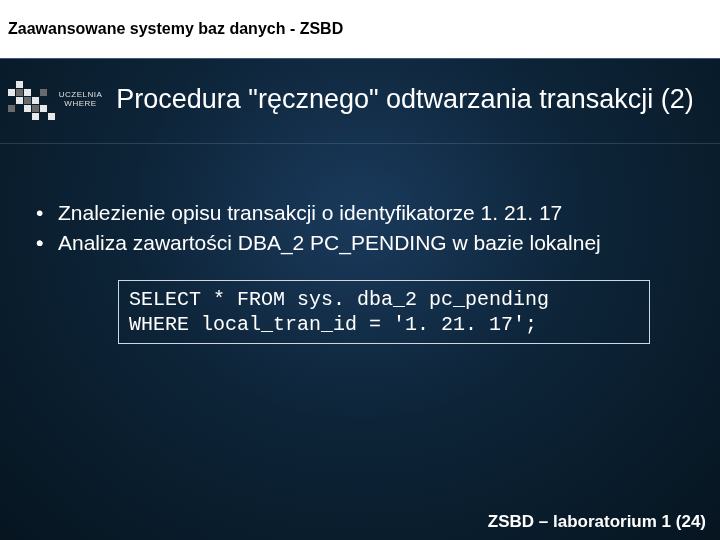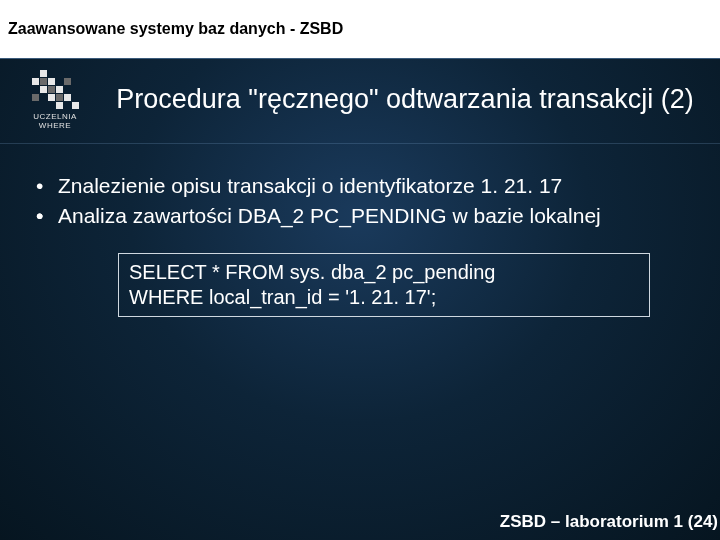--- a/index.html
+++ b/index.html
@@ -21,21 +21,21 @@
   .title-row {
     display: flex;
     align-items: center;
     padding: 6px 10px 8px 10px;
     border-bottom: 1px solid rgba(120,160,200,0.25);
   }
   .logo {
     width: 90px;
     height: 70px;
     display: flex;
-    flex-direction: column;
+    flex-direction: row;
     align-items: center;
     justify-content: center;
     gap: 4px;
     flex-shrink: 0;
   }
   .logo-grid {
     display: grid;
     grid-template-columns: repeat(6, 7px);
     grid-template-rows: repeat(5, 7px);
     gap: 1px;
@@ -58,49 +58,49 @@
     color: #ffffff;
     font-weight: normal;
     line-height: 1.25;
     padding: 0 8px;
   }
   .content {
     padding: 28px 30px 10px 30px;
     font-size: 21px;
     line-height: 1.35;
   }
-  .content ul { list-style: none; }
+  .content ul { list-style: none; margin-top: 27px; }
   .content > ul > li { position: relative; padding-left: 28px; margin-bottom: 2px; }
   .content > ul > li::before {
     content: "•";
     position: absolute;
     left: 6px;
     top: 0;
   }
   .content ul ul > li { position: relative; padding-left: 28px; }
   .content ul ul > li::before {
     content: "–";
     position: absolute;
     left: 6px;
     top: 0;
   }
   .code-box {
     margin: 22px 40px 0 88px;
     border: 1px solid #cfd8e0;
     padding: 6px 10px;
-    font-family: Liberation Sans, sans-serif;
+    font-family: Liberation Mono, monospace;
     font-size: 20px;
     line-height: 1.25;
     white-space: pre;
     color: #ffffff;
   }
   .footer {
     position: absolute;
     bottom: 8px;
-    right: 2px;
+    right: 14px;
     color: #ffffff;
     font-size: 17px;
     font-weight: bold;
   }
 </style>
 </head>
 <body>
 
 <div class="header-bar">
   <span>Zaawansowane systemy baz danych - ZSBD</span>

